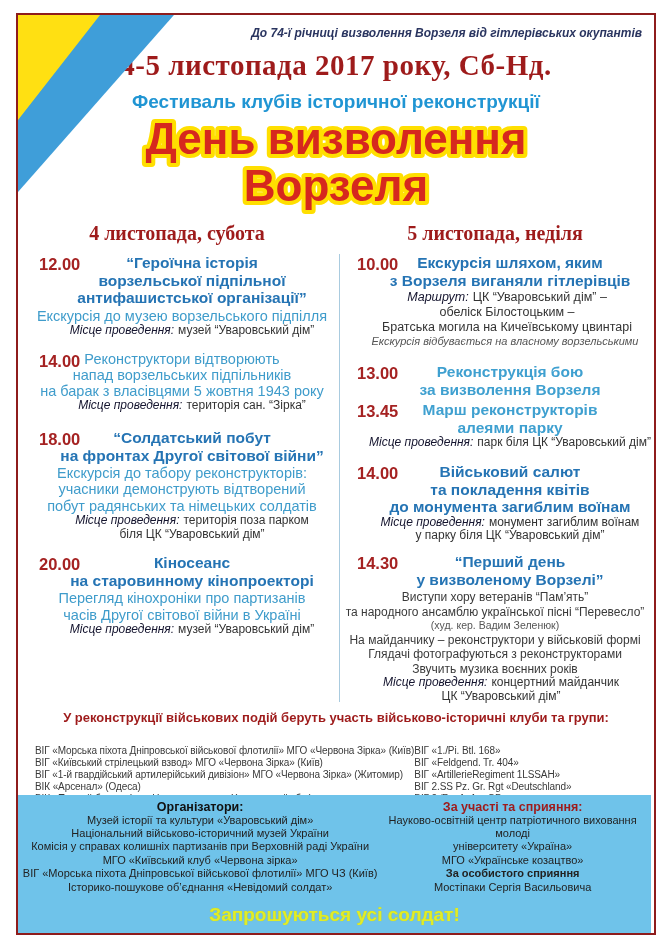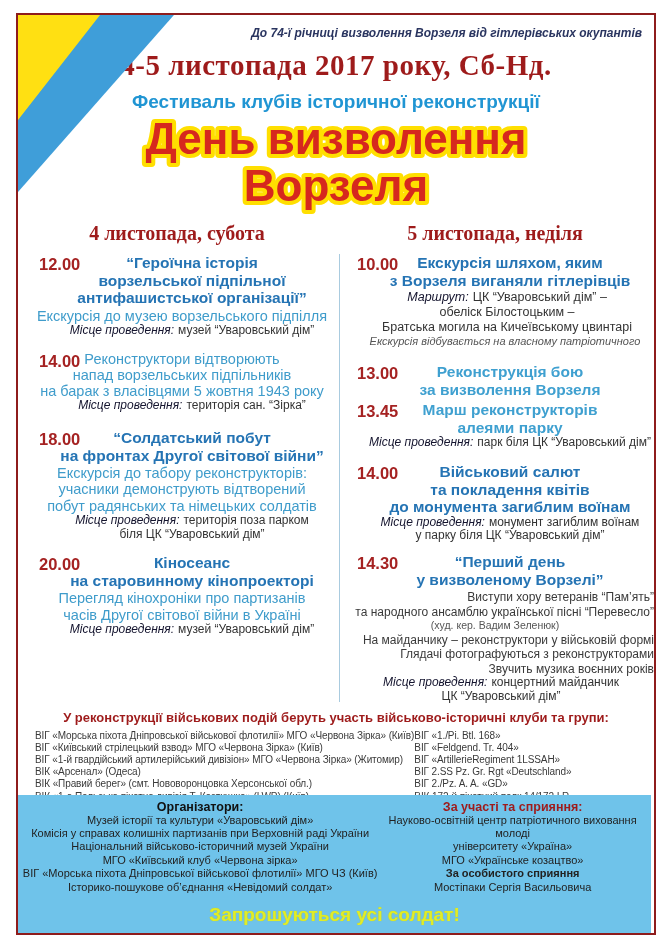--- a/index.html
+++ b/index.html
@@ -44,30 +44,30 @@
     text-align:center; white-space:pre-line; padding-left:10px; margin-top:1px; }
   .ev-venue { font-size:12px; line-height:1.15; color:#333; text-align:center;
     padding-left:30px; margin-top:0; }
   .venue-label { font-weight:normal; font-style:italic; color:#14142e;
     margin-right:4px; }
   .venue-value { white-space:pre-line; }
   .route { font-size:12.5px; line-height:1.18; color:#333; text-align:center;
     padding-left:24px; margin-top:1px; }
   .ev-note { font-size:11px; font-style:italic; color:#555; text-align:center;
     padding-left:20px; margin-top:1px; }
-  .program { font-size:12px; line-height:1.2; color:#3a3a3a; text-align:right;
+  .program { font-size:12px; line-height:1.2; color:#3a3a3a; text-align:center;
     white-space:pre-line; margin-top:2px; }
   .program-note { font-size:10.5px; color:#555; text-align:center; }
 
   .mb13 { margin-bottom:13px; } .mb10 { margin-bottom:10px; }
   .mb16 { margin-bottom:16px; } .mb3 { margin-bottom:3px; }
 
   .clubs { margin-top:6px; }
   .clubs-header { text-align:center; font-weight:bold; font-size:13px;
-    color:#9e1b1b; margin-bottom:5px; }
+    color:#9e1b1b; margin-bottom:20px; }
   .clubs-lists { display:flex; }
   .clubs-left { width:62%; padding-left:17px; }
   .clubs-right { width:38%; padding-left:2px; }
   .club-item { font-size:10px; line-height:1.22; color:#3a3a3a;
     white-space:nowrap; letter-spacing:-.1px; }
 
   .bluebox { position:absolute; left:0; right:3px; bottom:0; background:#6fc3ea;
     padding:5px 4px 5px; }
   .bluebox-cols { display:flex; }
   .org-col { width:57%; text-align:center; }
@@ -155,21 +155,21 @@
 
       <div class="event mb16">
         <span class="time">10.00</span>
         <div class="ev-title">Екскурсія шляхом, яким
 з Ворзеля виганяли гітлерівців</div>
         <div class="route">
           <span class="venue-label">Маршрут:</span><span class="venue-value">ЦК “Уваровський дім” –
 обеліск Білостоцьким –
 Братська могила на Кичеївському цвинтарі</span>
         </div>
-        <div class="ev-note">Екскурсія відбувається на власному патріотичного</div>
+        <div class="ev-note">Екскурсія відбувається на власному ворзельськими</div>
       </div>
 
       <div class="event mb3">
         <span class="time">13.00</span>
         <div class="ev-title lite">Реконструкція бою
 за визволення Ворзеля</div>
       </div>
 
       <div class="event mb13">
         <span class="time">13.45</span>
@@ -238,22 +238,22 @@
         <div class="club-item">ВІК 1./infanterie regiment 172</div>
       </div>
     </div>
   </div>
 
   <div class="bluebox">
     <div class="bluebox-cols">
       <div class="org-col">
         <div class="org-header">Організатори:</div>
         <div class="org-item">Музей історії та культури «Уваровський дім»</div>
+        <div class="org-item">Національний військово-історичний музей України</div>
         <div class="org-item">Комісія у справах колишніх партизанів при Верховній раді України</div>
-        <div class="org-item">Національний військово-історичний музей України</div>
         <div class="org-item">МГО «Київський клуб «Червона зірка»</div>
         <div class="org-item">ВІГ «Морська піхота Дніпровської військової флотилії» МГО ЧЗ (Київ)</div>
         <div class="org-item">Історико-пошукове об’єднання «Невідомий солдат»</div>
       </div>
       <div class="sup-col">
         <div class="sup-header">За участі та сприяння:</div>
         <div class="sup-item">Науково-освітній центр патріотичного виховання молоді
 університету «Україна»</div>
         <div class="sup-item">МГО «Українське козацтво»</div>
         <div class="personal-header">За особистого сприяння</div>

